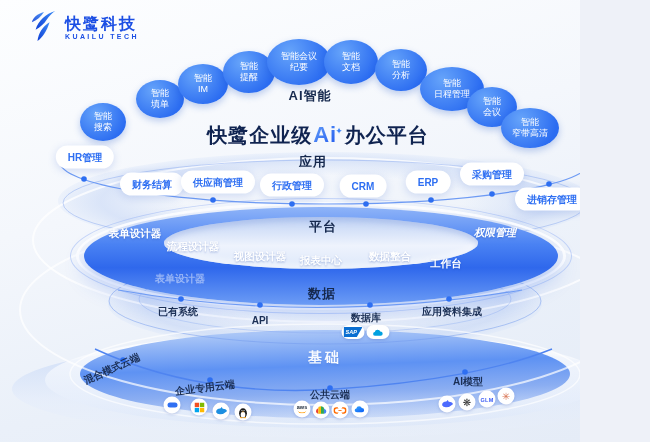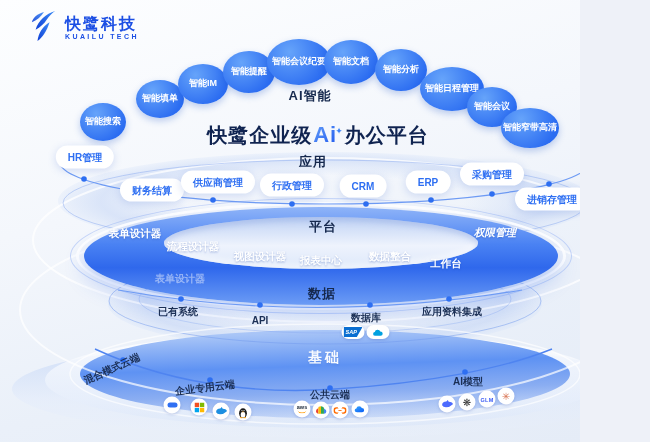--- a/index.html
+++ b/index.html
@@ -23,22 +23,22 @@
   
   .title{position:absolute;left:318px;top:135px;transform:translate(-50%,-50%);z-index:7;white-space:nowrap;
     font-size:20px;font-weight:800;color:#0f2350;letter-spacing:1px;}
   .title .ai{font-size:22px;font-weight:800;background:linear-gradient(135deg,#6aa4f9,#1b55ee);
     -webkit-background-clip:text;background-clip:text;color:transparent;padding:0 1px;}
   .title .sparkle{font-size:9px;color:#3b82f6;vertical-align:super;margin-left:-3px;margin-right:1px;}
 
   
   .bubble{position:absolute;transform:translate(-50%,-50%);border-radius:50%;
     background:radial-gradient(circle at 35% 28%,#66a4fa,#2b6cf1 75%);
-    color:#fff;font-size:9px;font-weight:700;line-height:1.25;text-align:center;
-    display:flex;flex-direction:row;align-items:center;justify-content:center;
+    color:#fff;font-size:9px;font-weight:400;line-height:1.25;text-align:center;
+    display:flex;flex-direction:column;align-items:center;justify-content:center;
     box-shadow:0 3px 7px rgba(33,86,197,.28);z-index:7;}
 
   
   .pill{position:absolute;transform:translate(-50%,-50%);background:#fff;border-radius:999px;
     color:#2e6ff2;font-weight:700;font-size:10px;white-space:nowrap;
     display:flex;align-items:center;justify-content:center;height:23px;padding:0 12px;
     box-shadow:0 2px 8px rgba(70,110,210,.22);z-index:7;}
 
   
   .pitem{position:absolute;transform:translate(-50%,-50%);color:#fff;font-weight:700;font-size:10.5px;
@@ -177,21 +177,21 @@
   <div class="bubble" style="left:492px;top:107px;width:50px;height:40px;">
       <span>智能</span>
       <span>会议</span>
     </div>
   <div class="bubble" style="left:530px;top:128px;width:58px;height:40px;">
       <span>智能</span>
       <span>窄带高清</span>
     </div>
 
   <div class="pill" style="left:85px;top:157px;">HR管理</div>
-  <div class="pill" style="left:152px;top:190px;">财务结算</div>
+  <div class="pill" style="left:152px;top:184px;">财务结算</div>
   <div class="pill" style="left:218px;top:182px;">供应商管理</div>
   <div class="pill" style="left:292px;top:185px;">行政管理</div>
   <div class="pill" style="left:363px;top:186px;">CRM</div>
   <div class="pill" style="left:428px;top:182px;">ERP</div>
   <div class="pill" style="left:492px;top:174px;">采购管理</div>
   <div class="pill" style="left:552px;top:159px;margin-top:40px;">进销存管理</div>
 
   <div class="pitem" style="left:135px;top:234px;">表单设计器</div>
   <div class="pitem" style="left:193px;top:247px;">流程设计器</div>
   <div class="pitem" style="left:260px;top:257px;">视图设计器</div>

